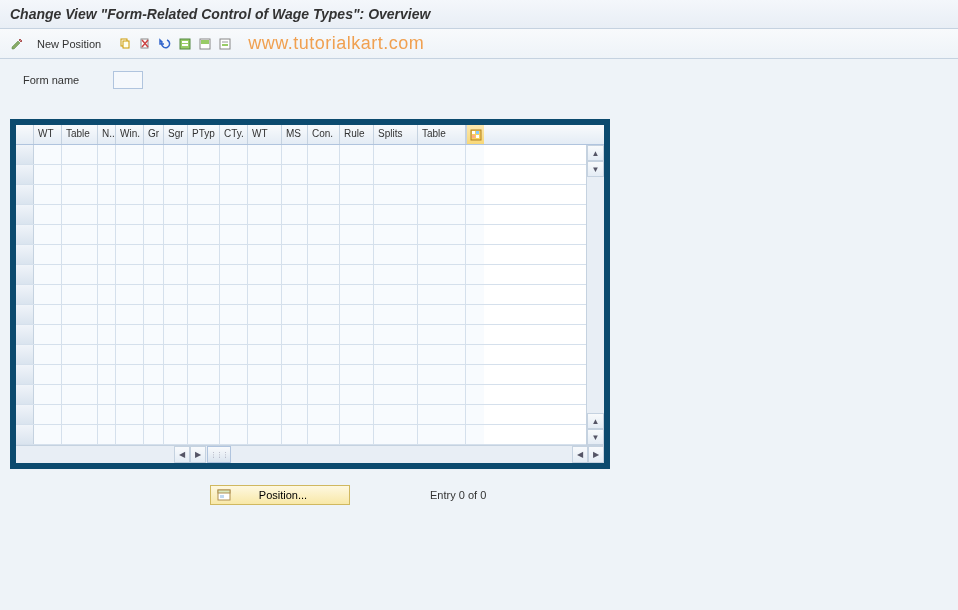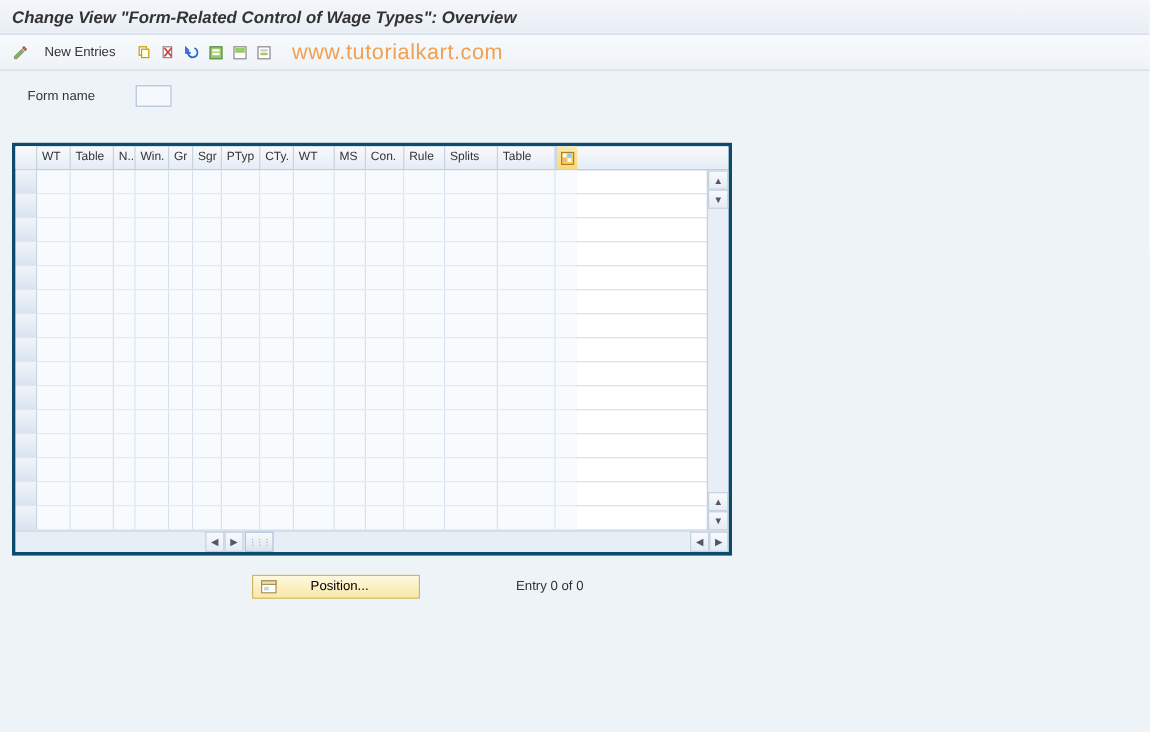--- a/index.html
+++ b/index.html
@@ -69,21 +69,21 @@
     .form-input {
       height: 18px;
       width: 30px;
       background: #f5f8fc;
       border: 1px solid #b0c4de;
       padding: 2px;
       font-size: 11px;
     }
     .table-wrap {
       background: #fff;
-      border: 3px solid #0c4a6e;
+      border: 6px solid #0c4a6e;
       width: 600px;
       position: relative;
     }
     .table-header-row {
       display: flex;
       background: linear-gradient(to bottom, #f8fafc 0%, #e4ecf5 100%);
       border-bottom: 1px solid #b0c4de;
       height: 20px;
     }
     .th {
@@ -214,21 +214,21 @@
   <span>Change View "Form-Related Control of Wage Types": Overview</span>
 </div>
 
 <div class="toolbar">
   <span class="tb-icon" title="Change">
     <svg width="14" height="14" viewBox="0 0 14 14">
         <path d="M2 10 L8 4 L10 6 L4 12 L2 12 Z" fill="#8a6" stroke="#584" stroke-width="0.5"></path>
         <path d="M9 3 L11 5 L12 4 L10 2 Z" fill="#d88" stroke="#a55"></path>
       </svg>
   </span>
-  <span class="tb-btn">New Entries</span>
+  <span class="tb-btn">New Position</span>
   <span class="tb-icon" title="Copy">
     <svg width="14" height="14" viewBox="0 0 14 14">
         <rect x="3" y="2" width="6" height="7" fill="#fff" stroke="#c90"></rect>
         <rect x="5" y="4" width="6" height="7" fill="#ffe" stroke="#c90"></rect>
       </svg>
   </span>
   <span class="tb-icon" title="Delete">
     <svg width="14" height="14" viewBox="0 0 14 14">
         <rect x="3" y="2" width="7" height="9" fill="#fff" stroke="#888"></rect>
         <path d="M4 3 L10 10 M10 3 L4 10" stroke="#c44" stroke-width="1.5"></path>

